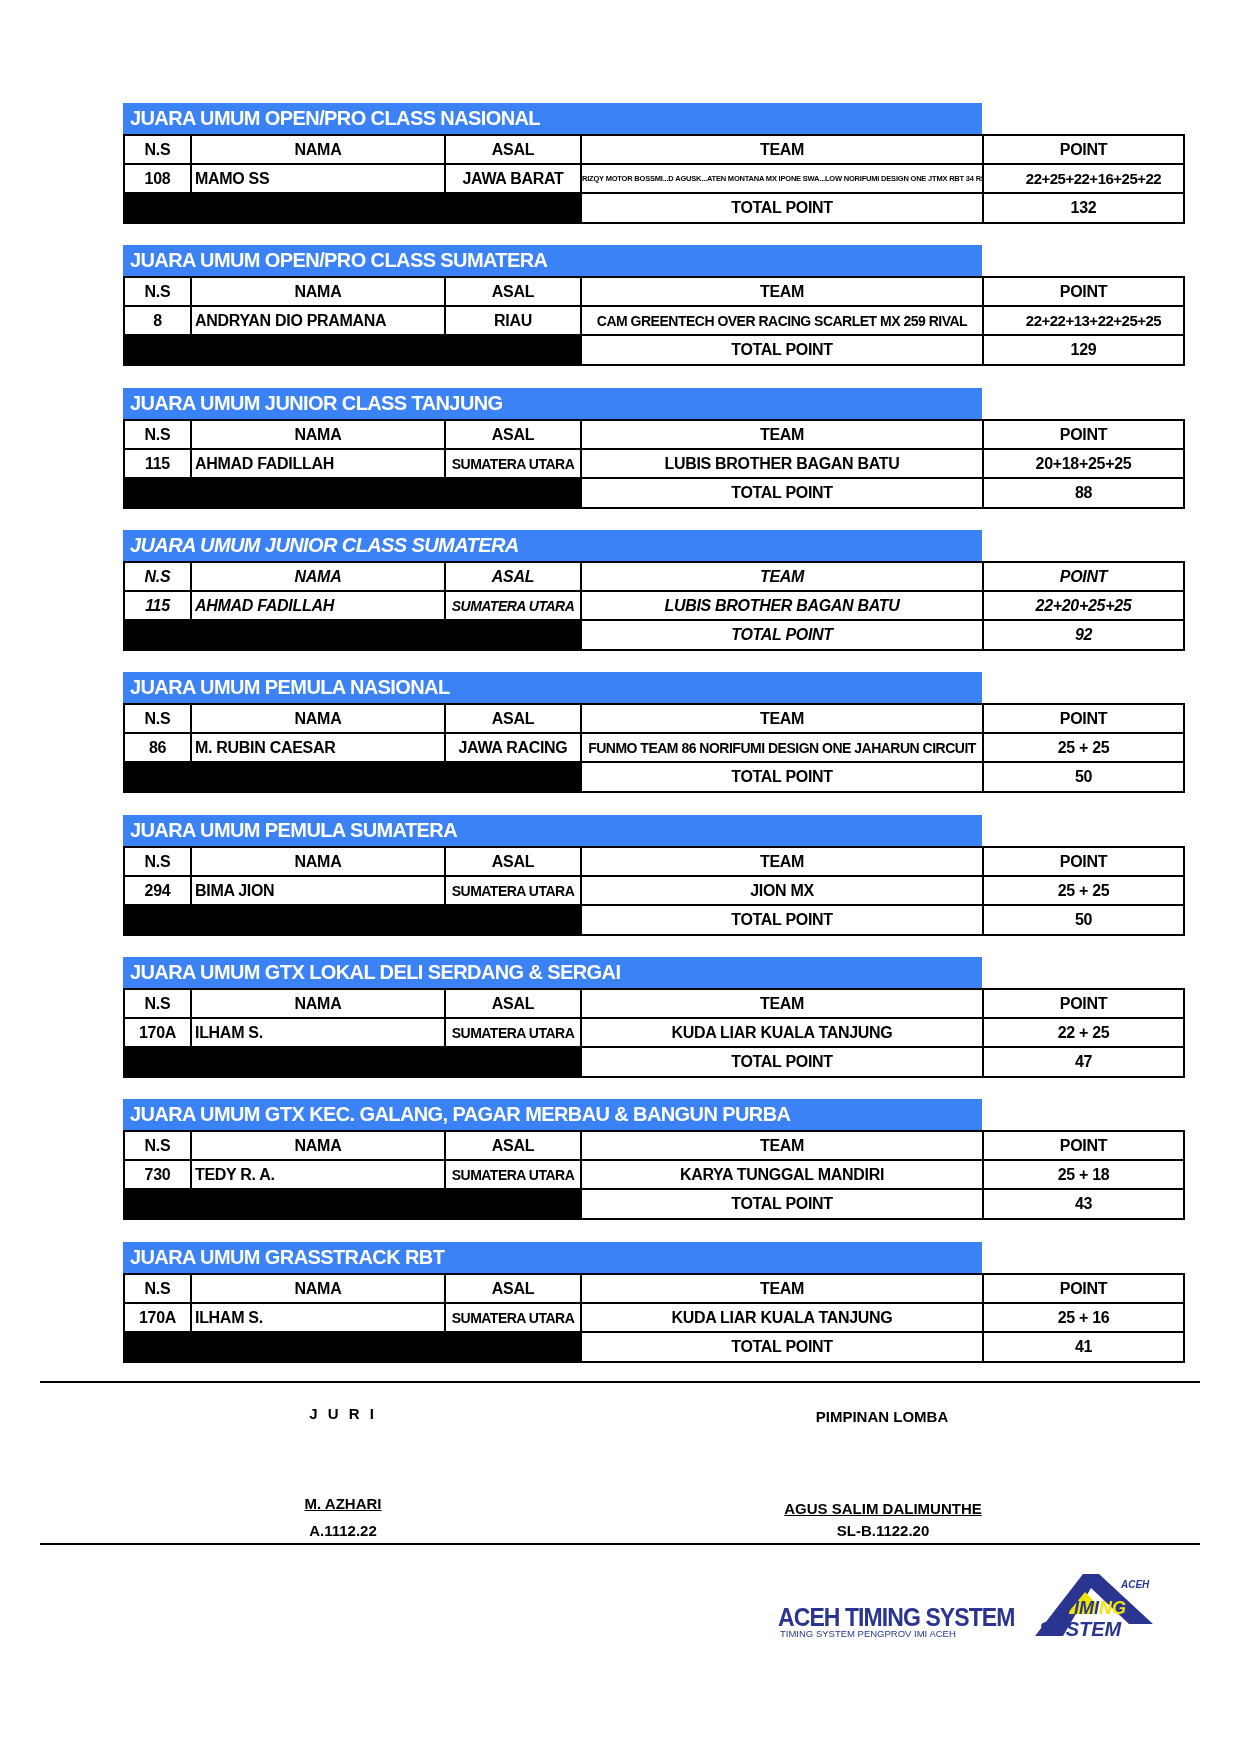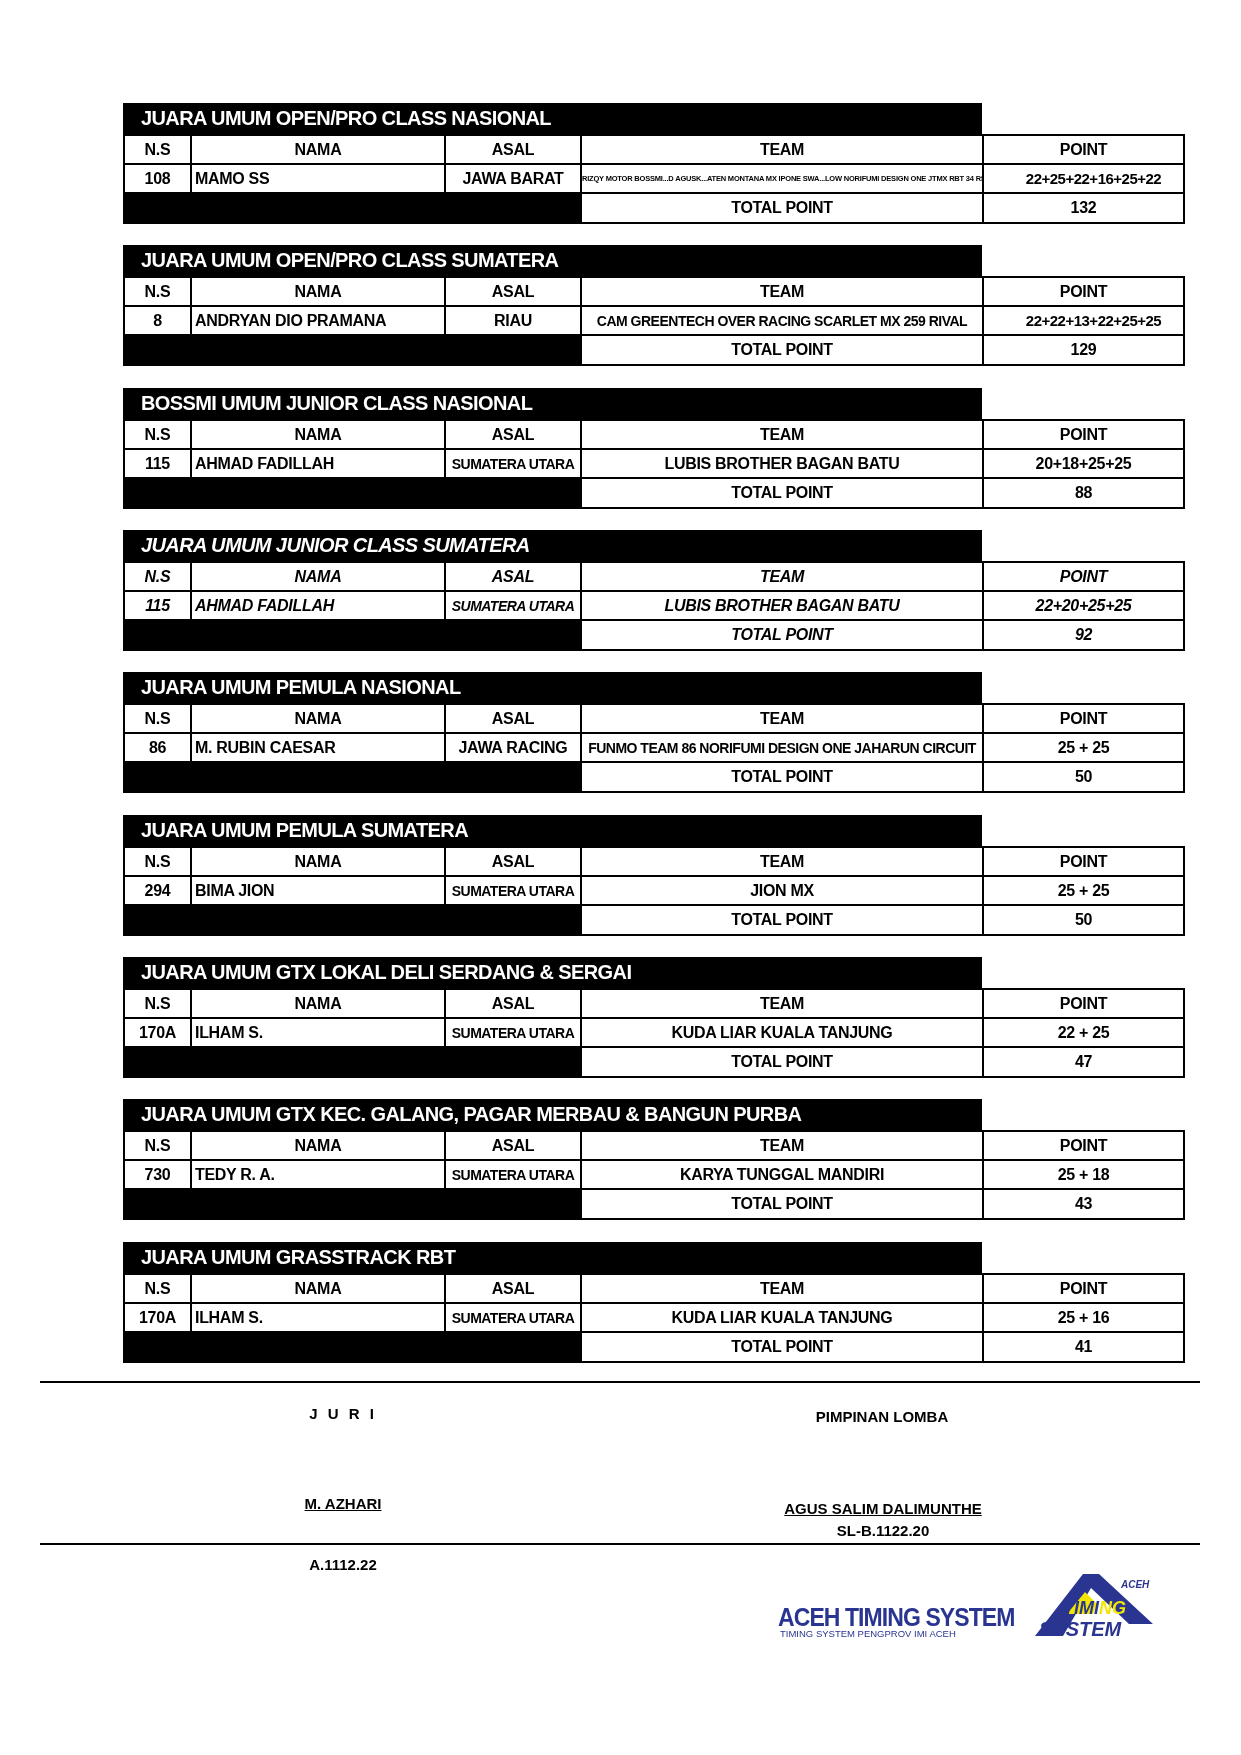--- a/index.html
+++ b/index.html
@@ -1,20 +1,20 @@
 <!DOCTYPE html>
 <html><head>
 <meta charset="utf-8">
 <style>
   html, body { margin: 0; padding: 0; background: #ffffff; }
   body { width: 1241px; height: 1755px; position: relative; overflow: hidden;
          font-family: "Liberation Sans", sans-serif; color: #000; }
   .block { position: absolute; left: 123px; width: 1060px; height: 127px; }
-  .title-bar { position: absolute; left: 0; top: 0; width: 859px; height: 31px; background: #000000;
-               color: #fff; font-weight: bold; font-size: 20px; line-height: 31px; padding-left: 18px;
+  .title-bar { position: absolute; left: 0; top: 0; width: 859px; height: 31px; background: #3b82f6;
+               color: #fff; font-weight: bold; font-size: 20px; line-height: 31px; padding-left: 7px;
                box-sizing: border-box; letter-spacing: -0.6px; white-space: nowrap; overflow: hidden; transform-origin: left; }
   .grid { position: absolute; left: 0; top: 31px; width: 1060px; border-collapse: collapse; table-layout: fixed; }
   .grid td { border: 2px solid #000; height: 27px; padding: 0; font-weight: bold; font-size: 16px;
              text-align: center; vertical-align: middle; white-space: nowrap; overflow: hidden; letter-spacing: -0.3px; }
   .grid tr.total td { height: 28px; }
   .grid td.black { background: #000; border-color: #000; }
   .grid td.name { text-align: left; padding-left: 3px; }
   .grid td.asal-small { font-size: 14px; letter-spacing: -0.5px; }
   .grid td.team-tiny { font-size: 7.5px; letter-spacing: -0.2px; font-weight: bold; }
   .grid td.team-small { font-size: 14px; letter-spacing: -0.5px; }
@@ -94,21 +94,21 @@
       <tr class="total">
         <td class="black" colspan="3"></td>
         <td>TOTAL POINT</td>
         <td>129</td>
       </tr>
     </tbody>
       </table>
   </div>
 
   <div class="block" style="top: 388px;">
-    <div class="title-bar">BOSSMI UMUM JUNIOR CLASS NASIONAL</div>
+    <div class="title-bar">JUARA UMUM JUNIOR CLASS TANJUNG</div>
     <table class="grid">
       <colgroup>
         <col style="width:67px">
           <col style="width:254px">
           <col style="width:136px">
           <col style="width:402px">
           <col style="width:201px">
       </colgroup>
       <tbody>
           <tr>
@@ -335,21 +335,21 @@
         <td>41</td>
       </tr>
     </tbody>
       </table>
   </div>
 </div>
 
 <div class="footer-line" style="top:1381px"></div>
 <div class="sig" style="left:343px; top:1405px; letter-spacing:3px;">J U R I</div>
 <div class="sig u" style="left:343px; top:1495px;">M. AZHARI</div>
-<div class="sig" style="left:343px; top:1522px;margin-top:34px;">A.1112.22</div>
+<div class="sig" style="left:343px; top:1522px;">A.1112.22</div>
 <div class="sig" style="left:882px; top:1408px;">PIMPINAN LOMBA</div>
 <div class="sig u" style="left:883px; top:1500px;">AGUS SALIM DALIMUNTHE</div>
 <div class="sig" style="left:883px; top:1522px;">SL-B.1122.20</div>
 <div class="footer-line" style="top:1543px"></div>
 
 <div class="logo">
   <div class="logo-main">ACEH TIMING SYSTEM</div>
   <div class="logo-sub">TIMING SYSTEM PENGPROV IMI ACEH</div>
   <svg class="logo-mark" viewBox="0 0 150 70">
     <polygon points="12,66 60,4 76,4 130,54 106,54 68,18 40,66" fill="#2a3591"></polygon>

